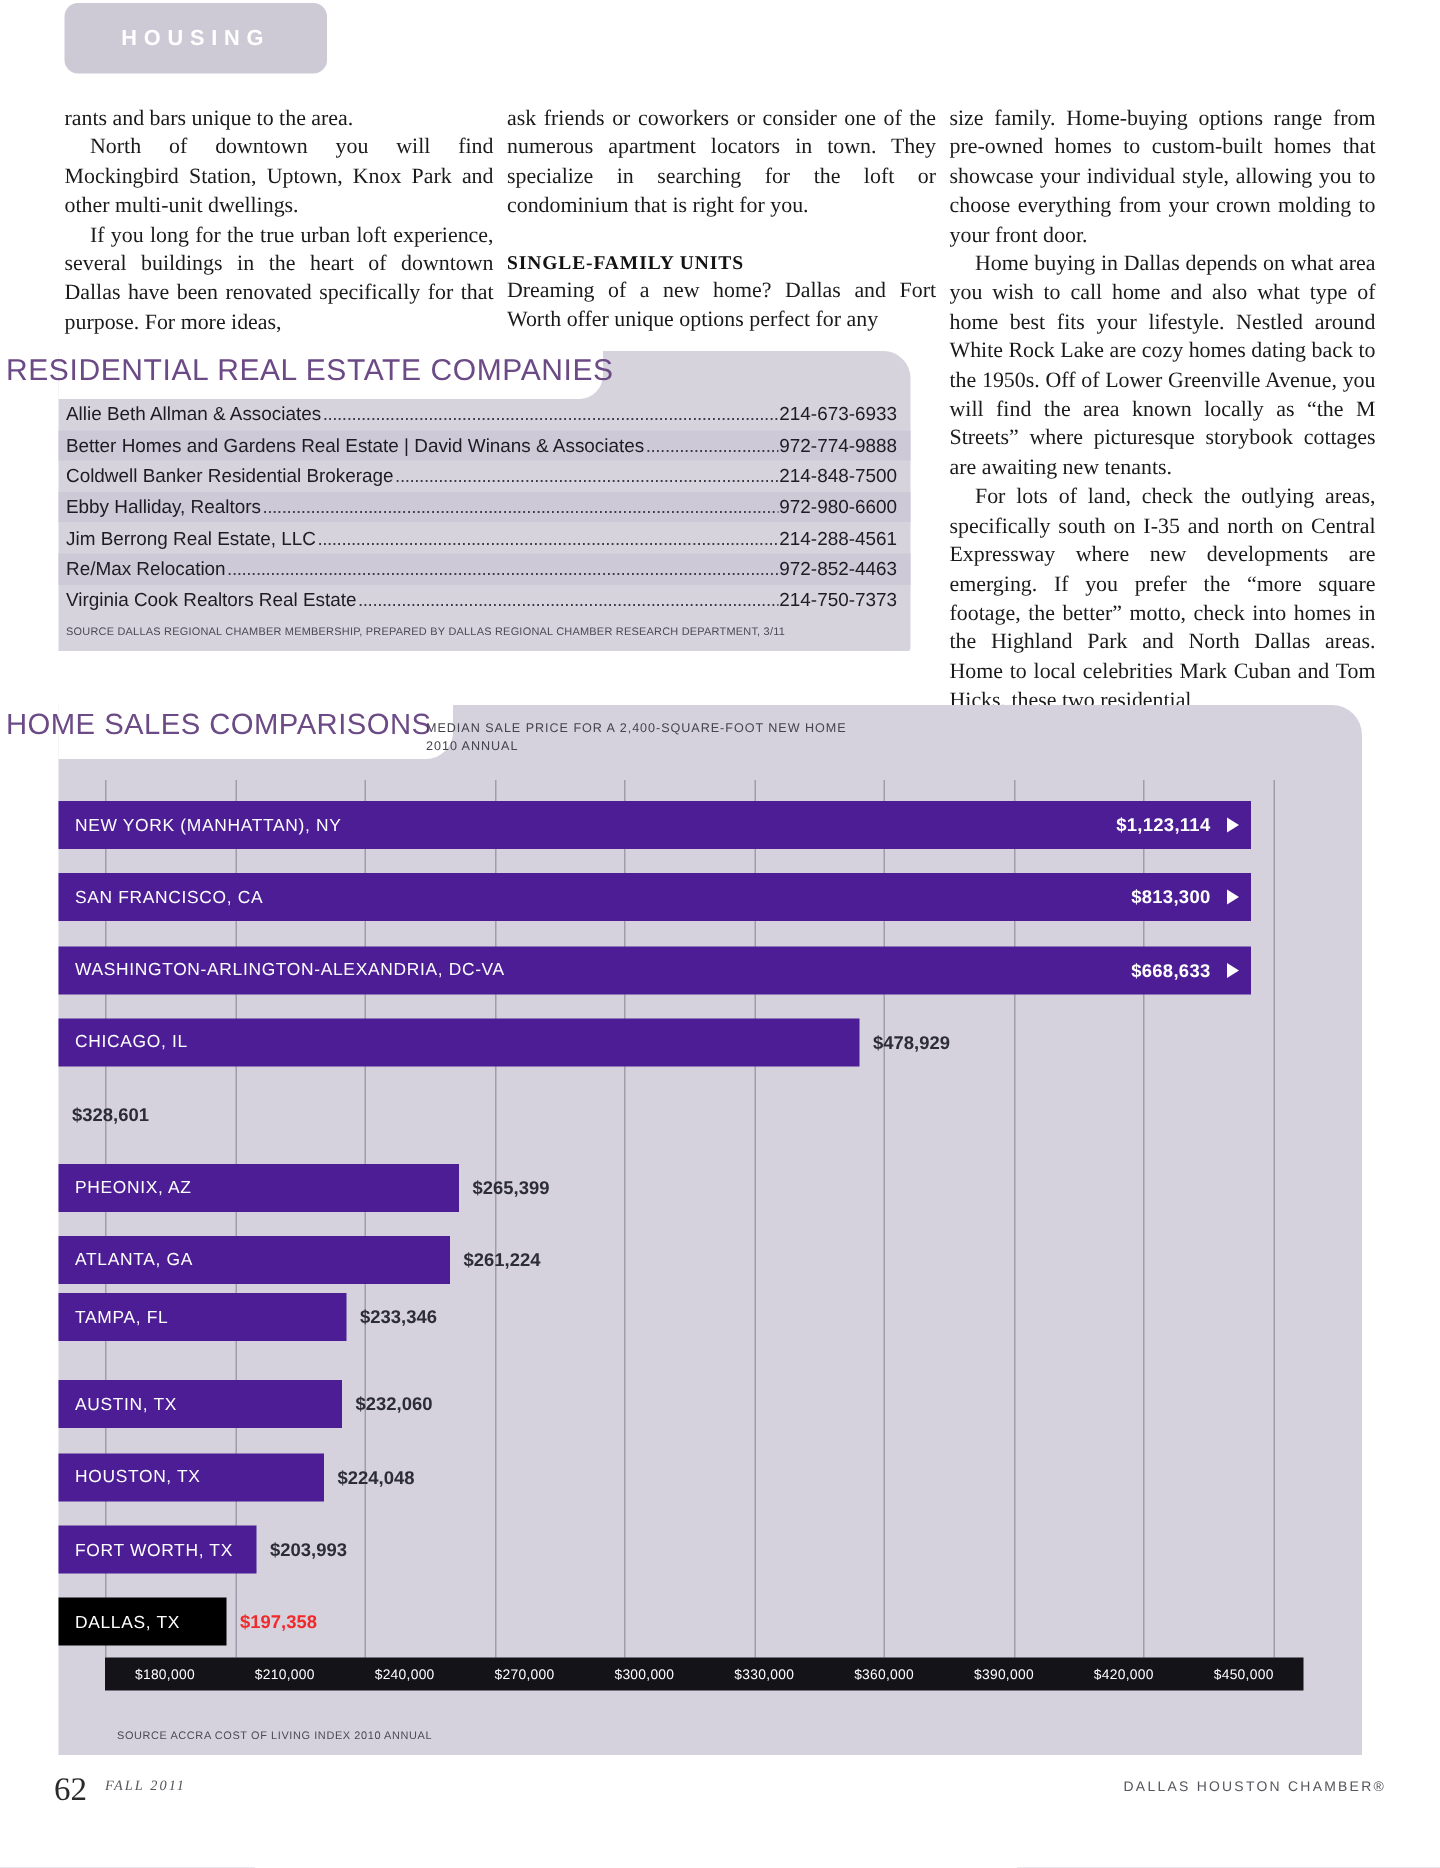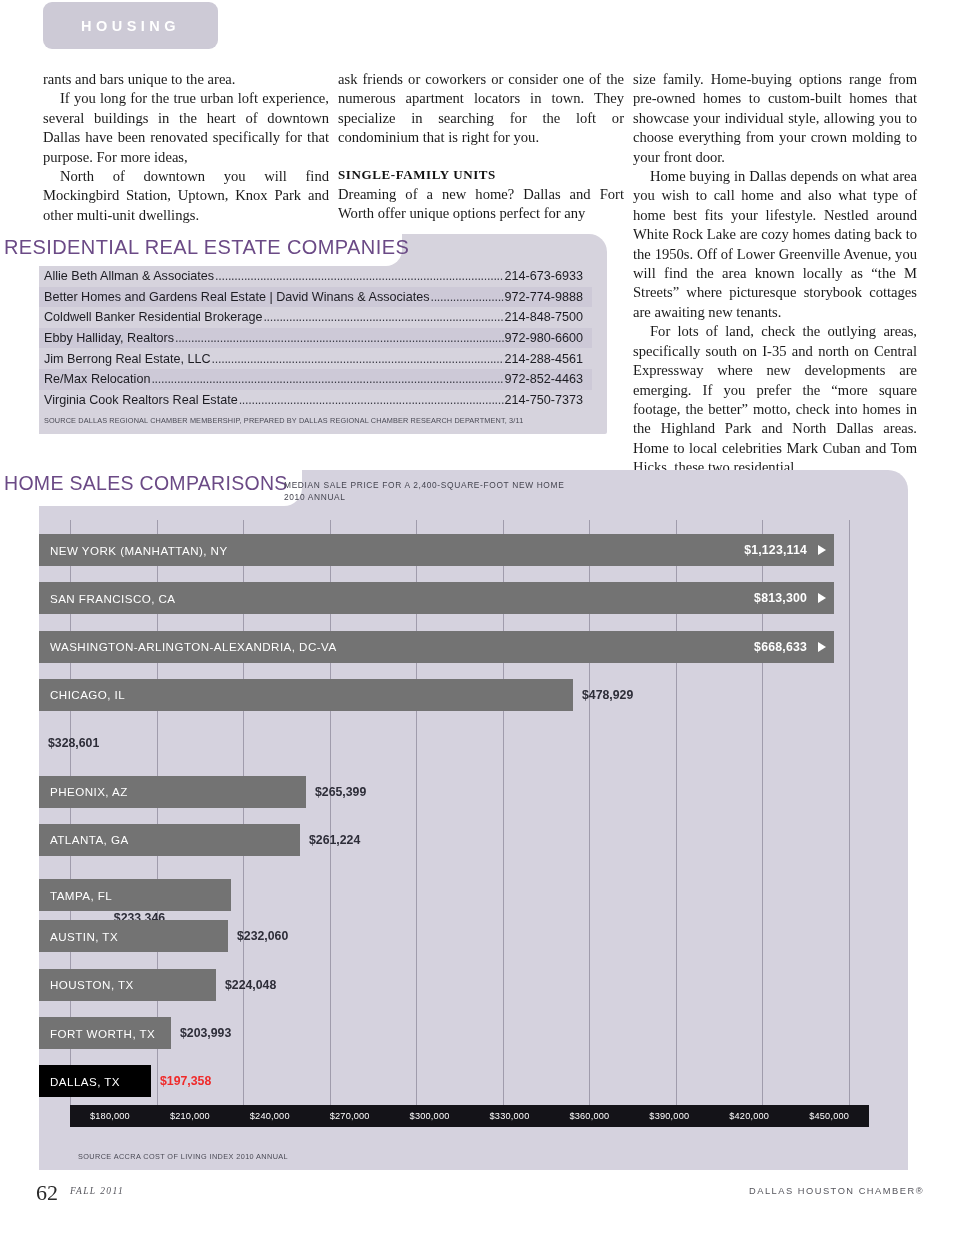--- a/index.html
+++ b/index.html
@@ -68,21 +68,21 @@
     border-bottom-right-radius:16px;
   }
   .re-title{
     position:absolute;left:4px;top:236px;
     font-size:20px;
     letter-spacing:.4px;
     color:#6b4a86;
     white-space:nowrap;
   }
   .re-rows{
-    position:absolute;left:0;top:32px;right:15px;
+    position:absolute;left:0;top:32px;right:0;
   }
   .re-row{
     height:20.6px;
     display:flex;align-items:center;
     padding:0 9px 0 5px;
     font-size:12.6px;
     color:#1c1c22;
     white-space:nowrap;
     overflow:hidden;
   }
@@ -145,21 +145,21 @@
     position:absolute;top:0;bottom:0;
     width:1px;background:#8e8a9b;opacity:.75;
   }
   .bar-row{
     position:absolute;left:0;
     height:32px;
     display:flex;align-items:center;
   }
   .bar{
     height:32px;
-    background:#737373;
+    background:#4c1d95;
     display:flex;align-items:center;
     box-sizing:border-box;
     padding-left:11px;
     position:relative;
     flex:0 0 auto;
   }
   .bar.highlight{background:#000000;}
   .bar-label{
     color:#ffffff;
     font-size:11.6px;
@@ -239,22 +239,22 @@
 </style>
 </head>
 <body>
 
 <div class="section-tag">
   <span>HOUSING</span>
 </div>
 
 <div class="col col1">
   <p>rants and bars unique to the area.</p>
+  <p class="ind">North of downtown you will find Mockingbird Station, Uptown, Knox Park and other multi-unit dwellings.</p>
   <p class="ind">If you long for the true urban loft experience, several buildings in the heart of downtown Dallas have been renovated specifically for that purpose. For more ideas,</p>
-  <p class="ind">North of downtown you will find Mockingbird Station, Uptown, Knox Park and other multi-unit dwellings.</p>
 </div>
 
 <div class="col col2">
   <p>ask friends or coworkers or consider one of the numerous apartment locators in town. They specialize in searching for the loft or condominium that is right for you.</p>
   <p class="subhead">SINGLE-FAMILY UNITS</p>
   <p>Dreaming of a new home? Dallas and Fort Worth offer unique options perfect for any</p>
 </div>
 
 <div class="col col3">
   <p>size family. Home-buying options range from pre-owned homes to custom-built homes that showcase your individual style, allowing you to choose everything from your crown molding to your front door.</p>
@@ -360,21 +360,21 @@
         <span class="bar-label">PHEONIX, AZ</span>
       </div>
       <span class="bar-val-out">$265,399</span>
     </div>
     <div class="bar-row" style="top: 303.8px;">
       <div class="bar" style="width: 261px;">
         <span class="bar-label">ATLANTA, GA</span>
       </div>
       <span class="bar-val-out">$261,224</span>
     </div>
-    <div class="bar-row" style="top: 359px; flex-direction: column;">
+    <div class="bar-row" style="top: 342px;">
       <div class="bar" style="width: 192px;">
         <span class="bar-label">TAMPA, FL</span>
       </div>
       <span class="bar-val-out">$233,346</span>
     </div>
     <div class="bar-row" style="top: 400.4px;">
       <div class="bar" style="width: 189px;">
         <span class="bar-label">AUSTIN, TX</span>
       </div>
       <span class="bar-val-out">$232,060</span>

